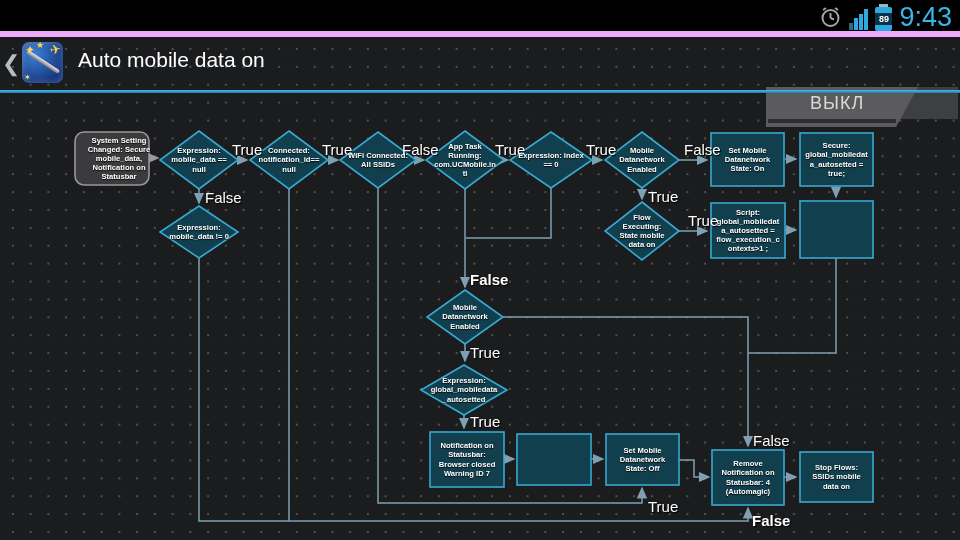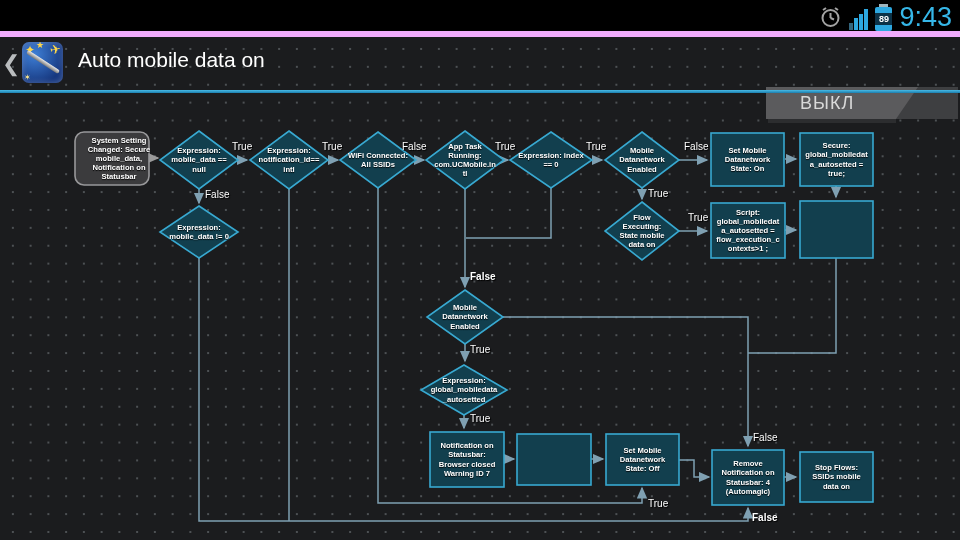--- a/index.html
+++ b/index.html
@@ -30,36 +30,36 @@
     box-shadow:inset 0 0 6px rgba(255,255,255,.25);overflow:hidden;}
   #app-icon .wand{position:absolute;left:2px;top:18px;width:38px;height:4px;
     background:linear-gradient(#e8e8e8,#7a7a7a);transform:rotate(33deg);border-radius:2px;}
   #app-icon .g1{position:absolute;left:3px;top:1px;color:#ffd84a;font-size:12px;}
   #app-icon .g2{position:absolute;right:2px;top:0px;color:#ffd84a;font-size:13px;transform:rotate(-12deg);}
   #app-icon .g3{position:absolute;left:2px;bottom:1px;color:#ffe98a;font-size:8px;}
   #app-icon .g4{position:absolute;left:14px;top:-2px;color:#ffd84a;font-size:9px;}
   #page-title{position:absolute;left:78px;top:11px;color:#fff;font-size:21px;}
   
   #flow-toggle{position:absolute;left:766px;top:50px;width:192px;height:32px;background:#3e3f41;}
-  #flow-toggle .lit{position:absolute;left:0;top:0;width:160px;height:32px;background:#5b5b5d;
+  #flow-toggle .lit{position:absolute;left:0;top:0;width:160px;height:40px;background:#5b5b5d;
     clip-path:polygon(0 0,152px 0,130px 100%,0 100%);
-    color:#d9d9d9;font-size:18px;letter-spacing:1px;line-height:32px;padding-left:34px;box-sizing:border-box;}
+    color:#d9d9d9;font-size:18px;letter-spacing:1px;line-height:32px;padding-left:44px;box-sizing:border-box;}
   #flow-toggle .shadowline{position:absolute;left:2px;top:32px;width:128px;height:4px;background:#2c2d2f;}
   #header-divider{position:absolute;left:0;top:90px;width:960px;height:3px;
     background:linear-gradient(180deg,#49bae6,#1b7fae);}
   
   #flow-svg{position:absolute;left:0;top:0;width:960px;height:540px;}
   .edge{fill:none;stroke:#7fa0b2;stroke-width:1.5;}
   .node-shape.diamond,.node-shape.action{fill:#123f4e;stroke:#38a9d1;stroke-width:1.6;}
   .node-shape.trigger{fill:#3b3b3d;stroke:#98989a;stroke-width:1.6;}
   #flow-labels{position:absolute;left:0;top:0;width:960px;height:540px;pointer-events:none;}
   .node-label{position:absolute;display:flex;align-items:center;justify-content:center;
     text-align:center;color:#fff;font-size:7.6px;font-weight:bold;line-height:1.2;
     overflow-wrap:anywhere;text-shadow:0 1px 1px rgba(0,0,0,.9);}
-  .edge-label{position:absolute;color:#fff;font-size:10px;text-shadow:1px 1px 1px #000;}
+  .edge-label{position:absolute;color:#fff;font-size:15px;text-shadow:1px 1px 1px #000;}
   .edge-label.bold{font-weight:bold;}
 </style>
 </head>
 <body>
 
 <div id="screen">
   <div id="app-bg"></div>
 
   <div id="status-bar">
     <div class="sb-right">
@@ -167,21 +167,21 @@
       <div class="edge-label" style="left: 688px; top: 212px;">True</div>
       <div class="edge-label" style="left: 205px; top: 189px;">False</div>
       <div class="edge-label bold" style="left: 752px; top: 512px;">False</div>
       <div class="edge-label" style="left: 648px; top: 498px;">True</div>
       <div class="edge-label bold" style="left: 470px; top: 271px;">False</div>
       <div class="edge-label" style="left: 470px; top: 344px;">True</div>
       <div class="edge-label" style="left: 470px; top: 413px;">True</div>
       <div class="edge-label" style="left: 753px; top: 432px;">False</div>
       <div class="node-label" style="left: 86px; top: 132px; width: 66px; height: 53px;">System Setting Changed: Secure mobile_data, Notification on Statusbar</div>
       <div class="node-label" style="left: 168px; top: 131px; width: 62px; height: 58px;">Expression: mobile_data == null</div>
-      <div class="node-label" style="left: 258px; top: 131px; width: 62px; height: 58px;">Expression: notification_id==intl</div>
+      <div class="node-label" style="left: 258px; top: 131px; width: 62px; height: 58px;">Connected: notification_id==null</div>
       <div class="node-label" style="left: 348px; top: 132px; width: 60px; height: 56px;">WiFi Connected: All SSIDs</div>
       <div class="node-label" style="left: 434px; top: 131px; width: 62px; height: 58px;">App Task Running: com.UCMobile.intl</div>
       <div class="node-label" style="left: 518px; top: 132px; width: 66px; height: 56px;">Expression: index == 0</div>
       <div class="node-label" style="left: 613px; top: 132px; width: 58px; height: 56px;">Mobile Datanetwork Enabled</div>
       <div class="node-label" style="left: 715px; top: 133px; width: 65px; height: 53px;">Set Mobile Datanetwork State: On</div>
       <div class="node-label" style="left: 804px; top: 133px; width: 65px; height: 53px;">Secure: global_mobiledata_autosetted = true;</div>
       <div class="node-label" style="left: 613px; top: 202px; width: 58px; height: 58px;">Flow Executing: State mobile data on</div>
       <div class="node-label" style="left: 715px; top: 203px; width: 66px; height: 55px;">Script: global_mobiledata_autosetted = flow_execution_contexts&gt;1 ;</div>
       <div class="node-label" style="left: 168px; top: 206px; width: 62px; height: 52px;">Expression: mobile_data != 0</div>
       <div class="node-label" style="left: 435px; top: 290px; width: 60px; height: 54px;">Mobile Datanetwork Enabled</div>

